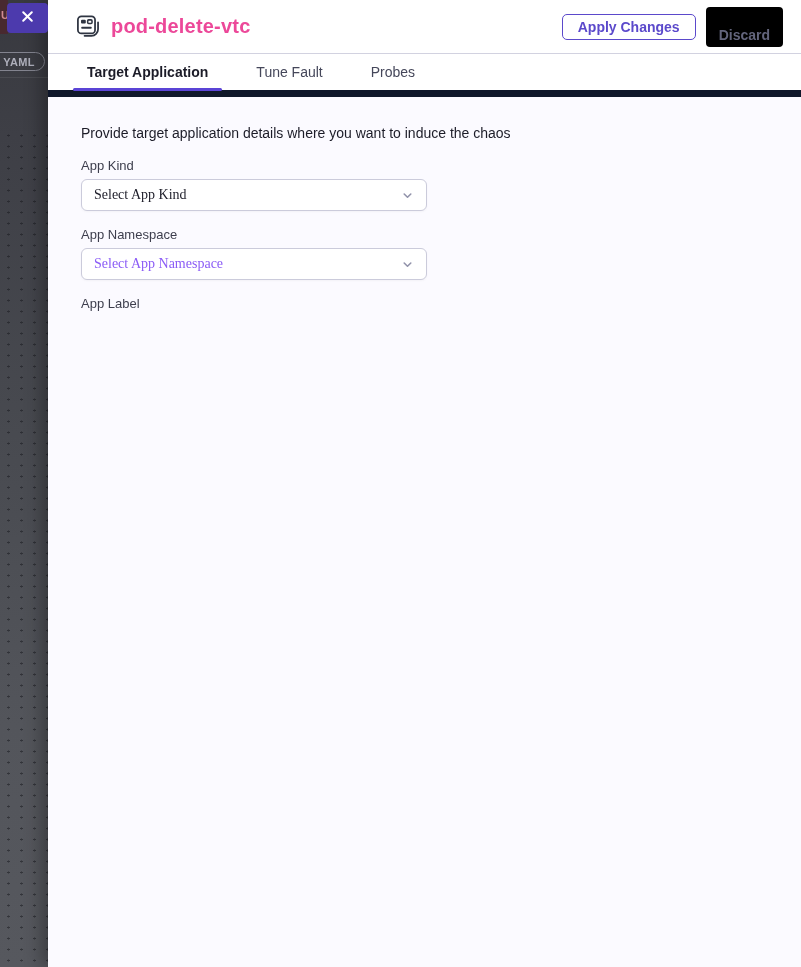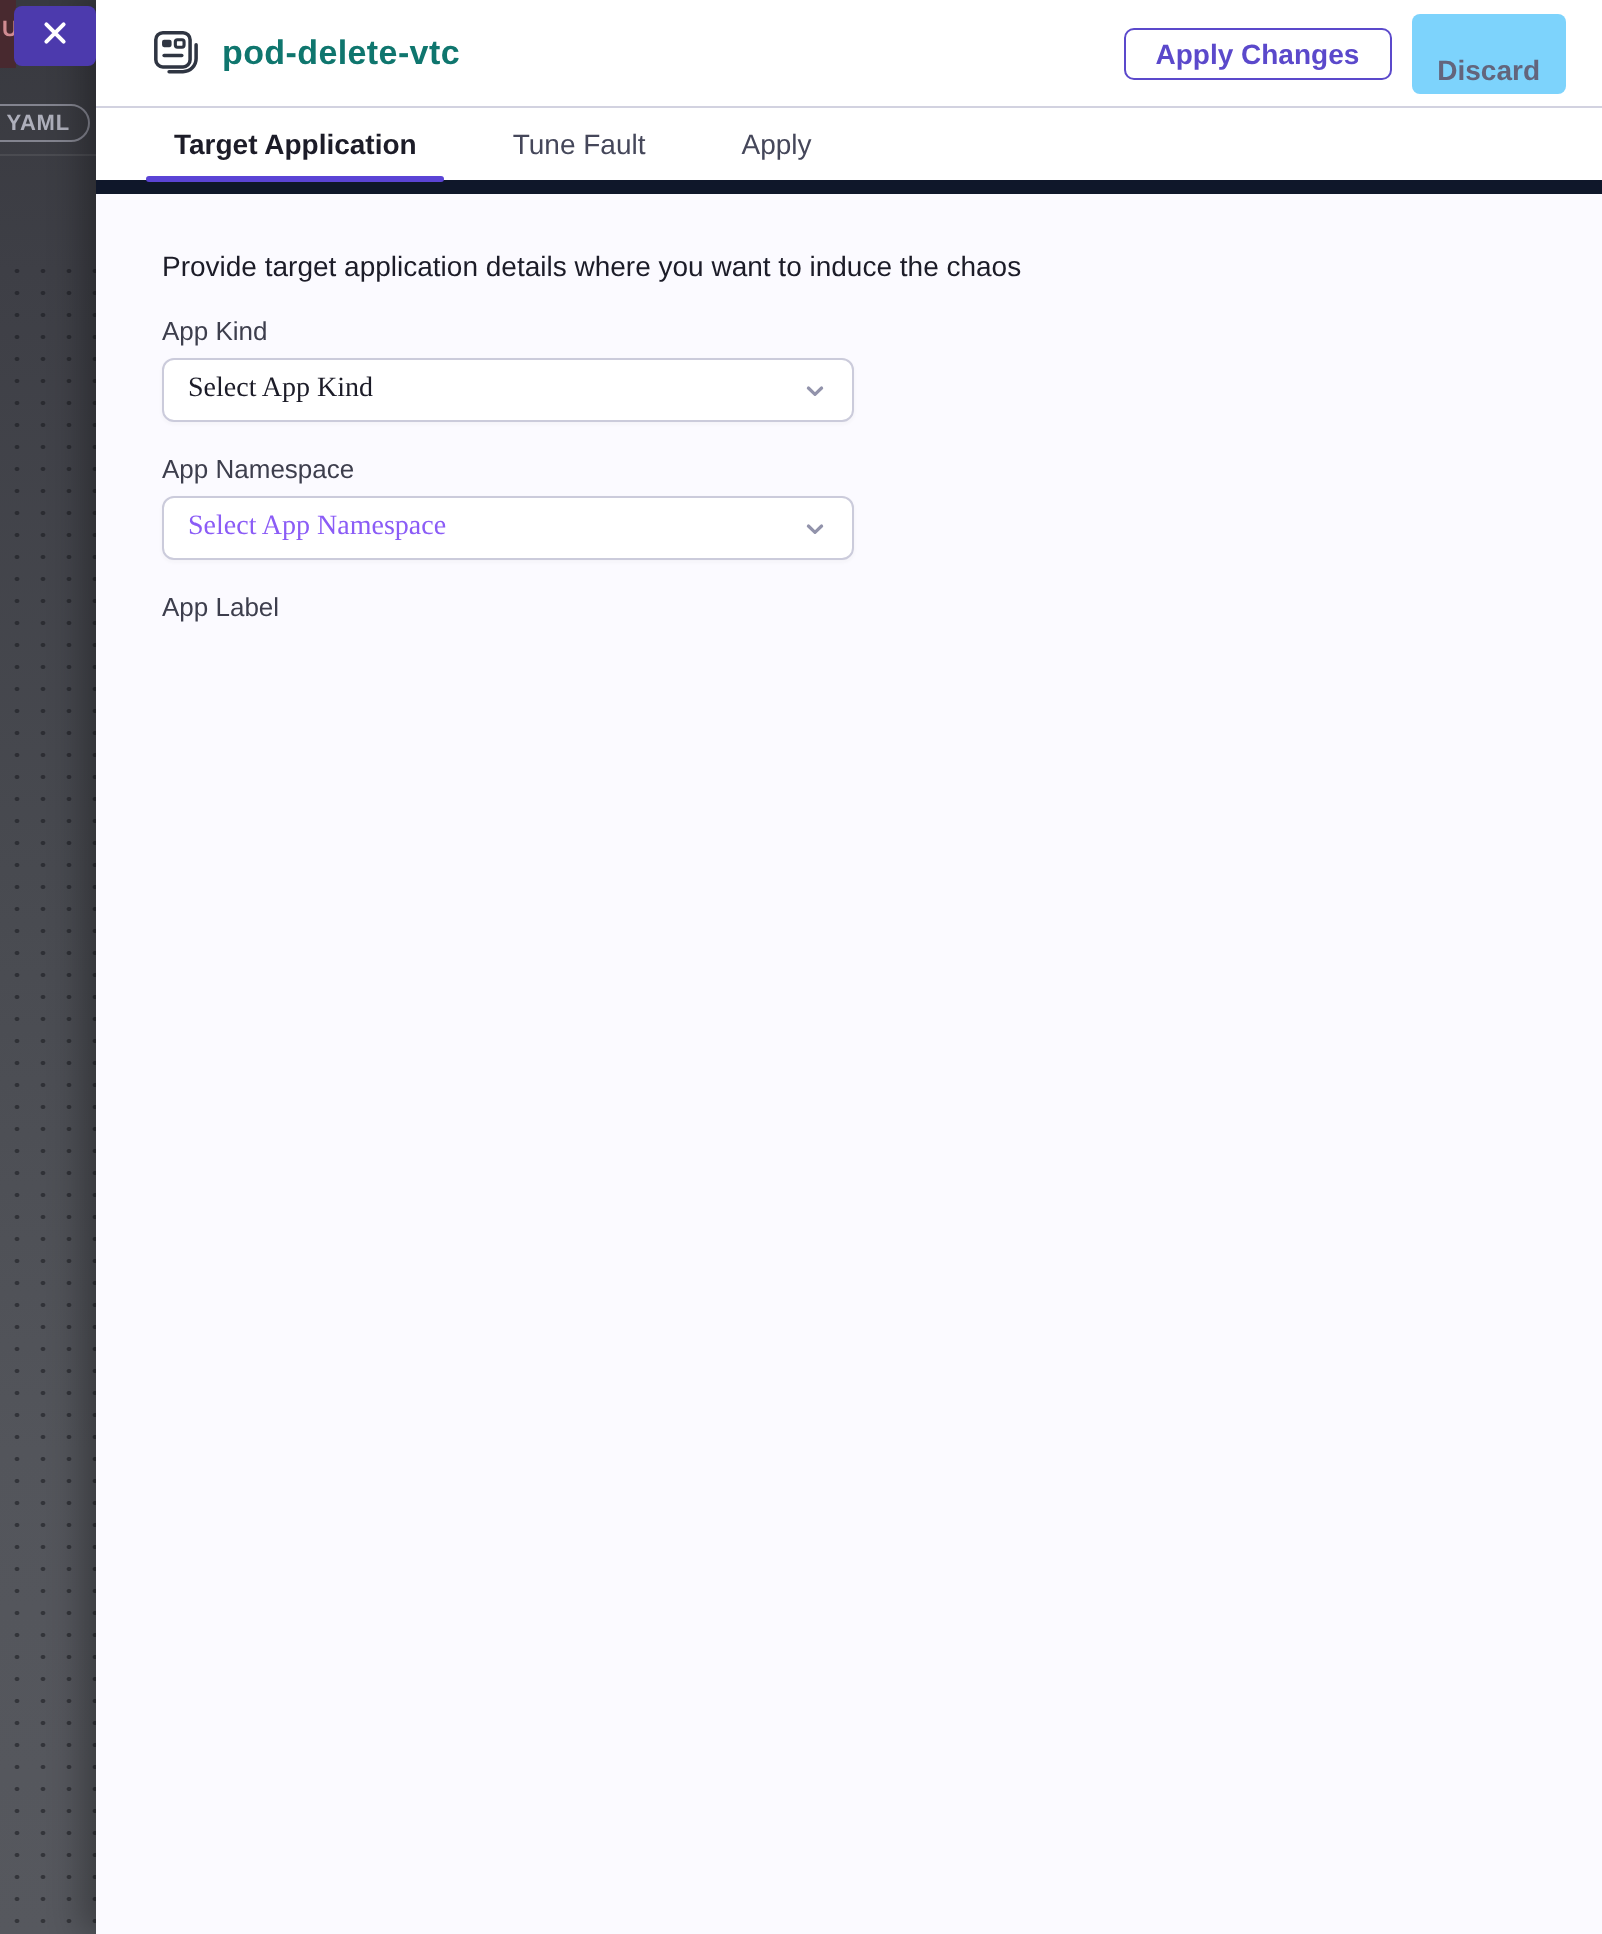--- a/index.html
+++ b/index.html
@@ -43,29 +43,29 @@
   
   .panel {
     position:absolute; left:48px; top:0; width:753px; height:100%;
     background:#fbfaff; box-shadow:-7px 0 16px rgba(0,0,0,0.30);
   }
   .panel-header {
     height:54px; background:#ffffff; border-bottom:1px solid #d2d2e0;
     display:flex; align-items:center; padding:0 18px 0 26px;
   }
   .fault-icon { width:28px; height:28px; display:flex; align-items:center; justify-content:center; margin-right:9px; }
-  .panel-title { font-size:17px; font-weight:700; color:#0f766e; letter-spacing:.2px; margin-right:auto; }
+  .panel-title { font-size:20px; font-weight:700; color:#ec4899; letter-spacing:.2px; margin-right:auto; }
   .header-actions { display:flex; align-items:center; gap:10px; }
   .btn-apply {
     background:#ffffff; border:1.5px solid #5b49cb; color:#5b49cb;
     font-family:inherit; font-size:14px; font-weight:700;
     padding:4px 15px; height:26px; border-radius:5px; cursor:pointer;
   }
   .btn-discard {
-    background:#7dd3fc; border:none; color:#63657c;
+    background:#000000; border:none; color:#63657c;
     font-family:inherit; font-size:14px; font-weight:700;
     padding:20px 13px; height:25px; border-radius:4px; cursor:pointer;
   }
 
   
   .tabs {
     height:43px; background:#ffffff; border-bottom:7px solid #0f172a;
     display:flex; align-items:stretch; padding-left:25px; gap:20px;
   }
   .tab {
@@ -137,21 +137,21 @@
     </div>
 
     <nav class="tabs">
       <div class="tab active">
         <span>Target Application</span>
       </div>
       <div class="tab">
         <span>Tune Fault</span>
       </div>
       <div class="tab">
-        <span>Apply</span>
+        <span>Probes</span>
       </div>
     </nav>
 
     <div class="content">
       <p class="desc">Provide target application details where you want to induce the chaos</p>
 
       <div class="field">
         <label class="field-label">App Kind</label>
         <div class="select">
           <span class="value">Select App Kind</span>

